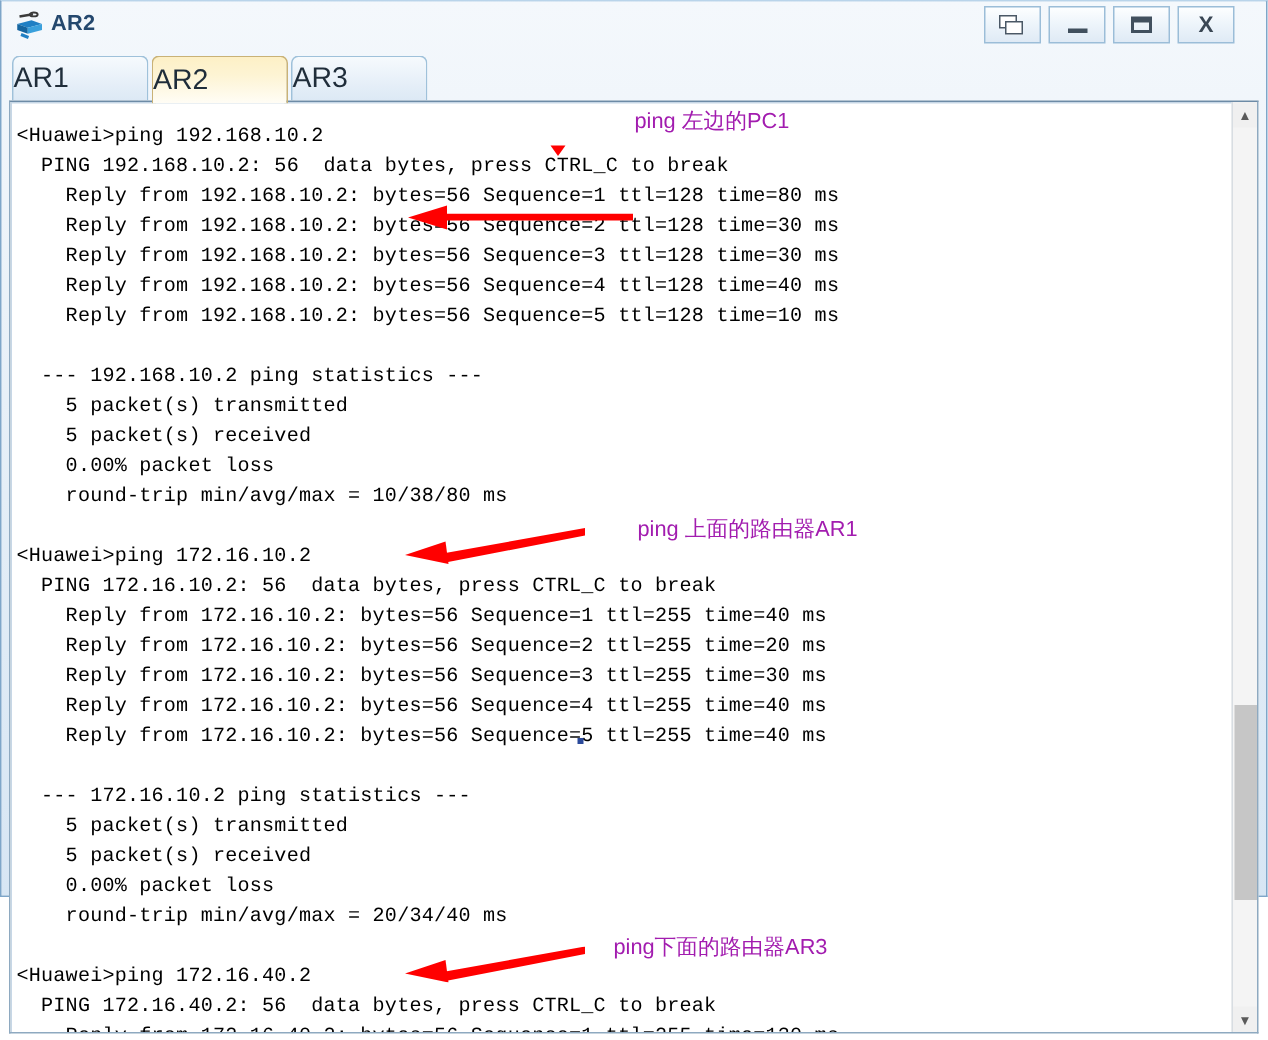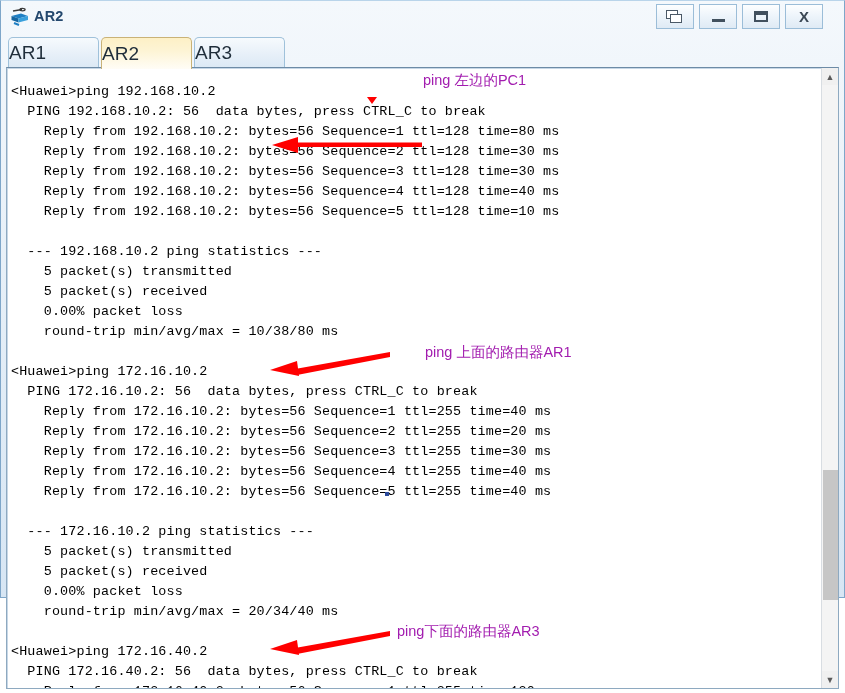--- a/index.html
+++ b/index.html
@@ -245,21 +245,21 @@
       <svg class="arrow" style="left:263px; top:284px; width:120px; height:24px;">
         <polygon points="0,18 27,9 29,24" fill="#ff0000"></polygon>
         <polygon points="25,17 120,0 120,5 27,23" fill="#ff0000"></polygon>
       </svg>
       <div class="anno" style="left:394px; top:275px;margin-left:24px;">ping 上面的路由器AR1</div>
 
       <svg class="arrow" style="left:263px; top:563px; width:120px; height:24px;">
         <polygon points="0,18 27,9 29,24" fill="#ff0000"></polygon>
         <polygon points="25,17 120,0 120,5 27,23" fill="#ff0000"></polygon>
       </svg>
-      <div class="anno" style="left:390px; top:554px;">ping下面的路由器AR3</div>
+      <div class="anno" style="left:402px; top:554px;">ping下面的路由器AR3</div>
 
       <div class="caret-cursor" style="left:378px; top:424px;"></div>
     </div>
 
     <div id="vscroll">
       <div class="sb-arrow" id="sb-up">
         <span>▲</span>
       </div>
       <div id="sb-thumb"></div>
       <div class="sb-arrow" id="sb-down">

